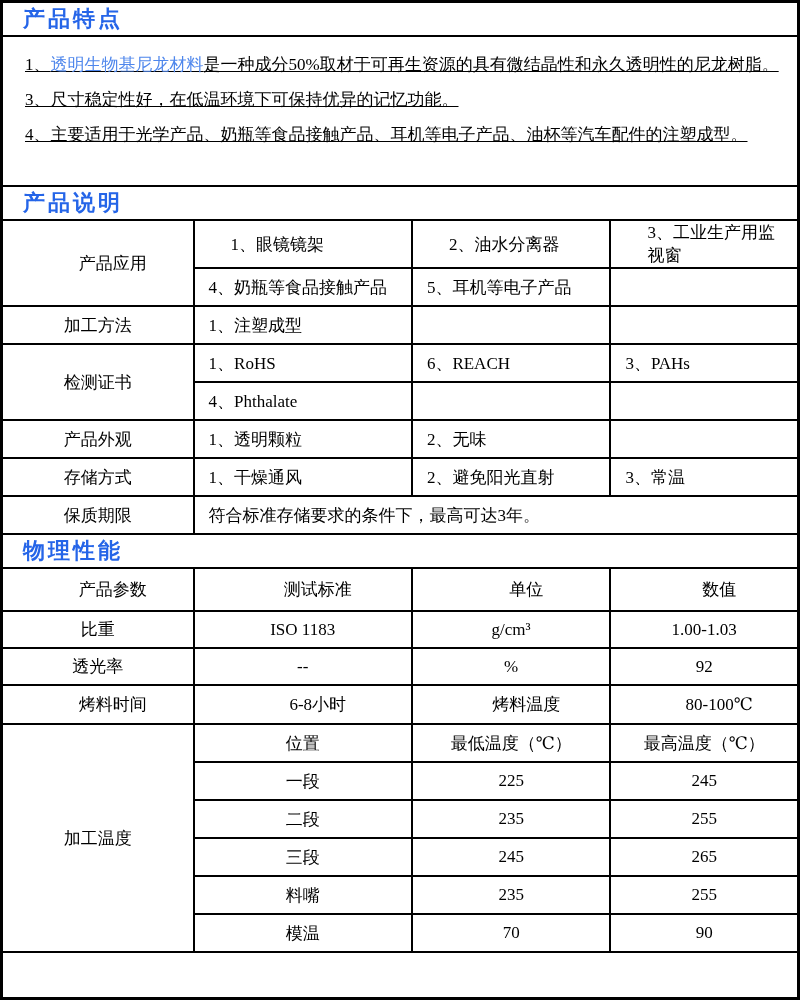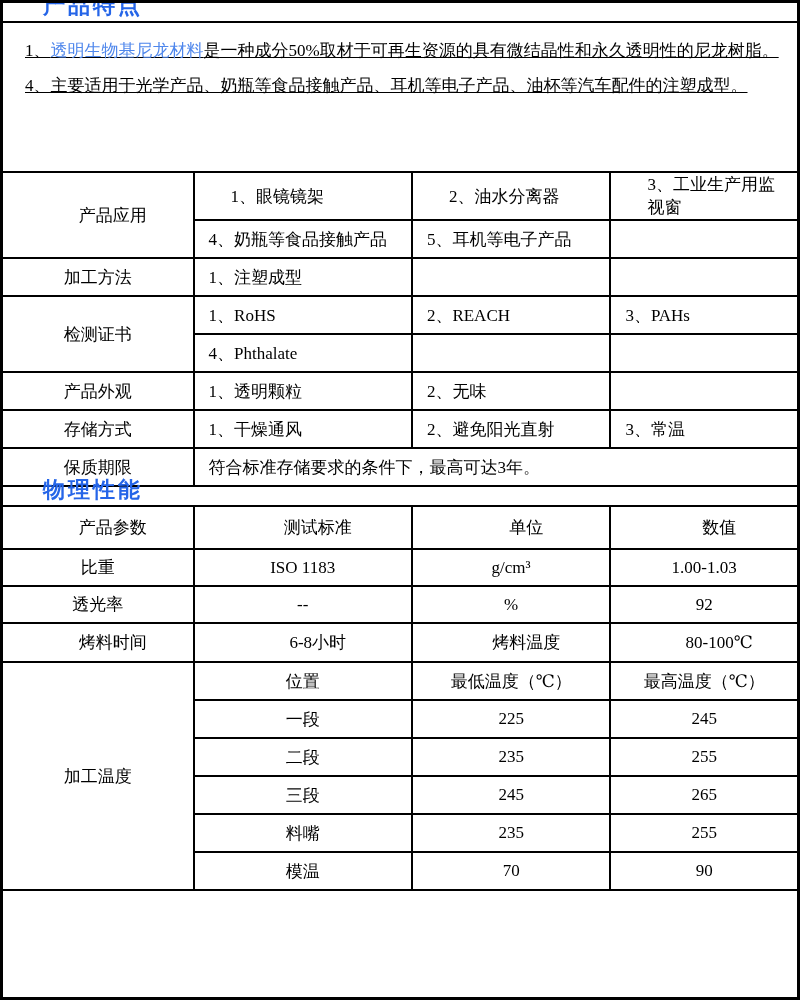--- a/index.html
+++ b/index.html
@@ -10,24 +10,24 @@
     color: #000;
   }
   .page {
     width: 800px; height: 1000px;
     border: 3px solid #000;
     background: #fff;
     overflow: hidden;
   }
   
   .section-bar {
-    height: 20px;
+    height: 34px;
     border-bottom: 2px solid #000;
-    display: flex; align-items: flex-end;
-    padding-left: 40px;
+    display: flex; align-items: center;
+    padding-left: 20px;
     background: #fff;
   }
   .section-bar .bar-title {
     font-family: "Liberation Sans", "DejaVu Sans", sans-serif;
     font-weight: bold;
     font-size: 22px;
     color: #2565e8;
     letter-spacing: 3px;
   }
   
@@ -67,23 +67,27 @@
 </head>
 <body>
 
 <div class="page">
 
   <div class="section-bar">
     <span class="bar-title">产品特点</span>
   </div>
   <div class="features">
     <div class="feature-line"><span>1、</span><span class="hl">透明生物基尼龙材料</span><span>是一种成分50%取材于可再生资源的具有微结晶性和永久透明性的尼龙树脂。</span></div>
+    <div class="feature-line">3、尺寸稳定性好，在低温环境下可保持优异的记忆功能。</div>
     <div class="feature-line">4、主要适用于光学产品、奶瓶等食品接触产品、耳机等电子产品、油杯等汽车配件的注塑成型。</div>
   </div>
 
+  <div class="section-bar">
+    <span class="bar-title">产品说明</span>
+  </div>
   <table class="t1">
     <colgroup>
         <col style="width:24%">
         <col style="width:27.5%">
         <col style="width:25%">
         <col style="width:23.5%">
       </colgroup>
     <tbody>
         <tr>
       <td rowspan="2">产品应用</td>
@@ -98,21 +102,21 @@
     </tr>
     <tr>
       <td>加工方法</td>
       <td class="cell-left">1、注塑成型</td>
       <td class="cell-left"></td>
       <td class="cell-left"></td>
     </tr>
     <tr>
       <td rowspan="2">检测证书</td>
       <td class="cell-left">1、RoHS</td>
-      <td class="cell-left">2、REACH</td>
+      <td class="cell-left">6、REACH</td>
       <td class="cell-left">3、PAHs</td>
     </tr>
     <tr>
       <td class="cell-left">4、Phthalate</td>
       <td class="cell-left"></td>
       <td class="cell-left"></td>
     </tr>
     <tr>
       <td>产品外观</td>
       <td class="cell-left">1、透明颗粒</td>

